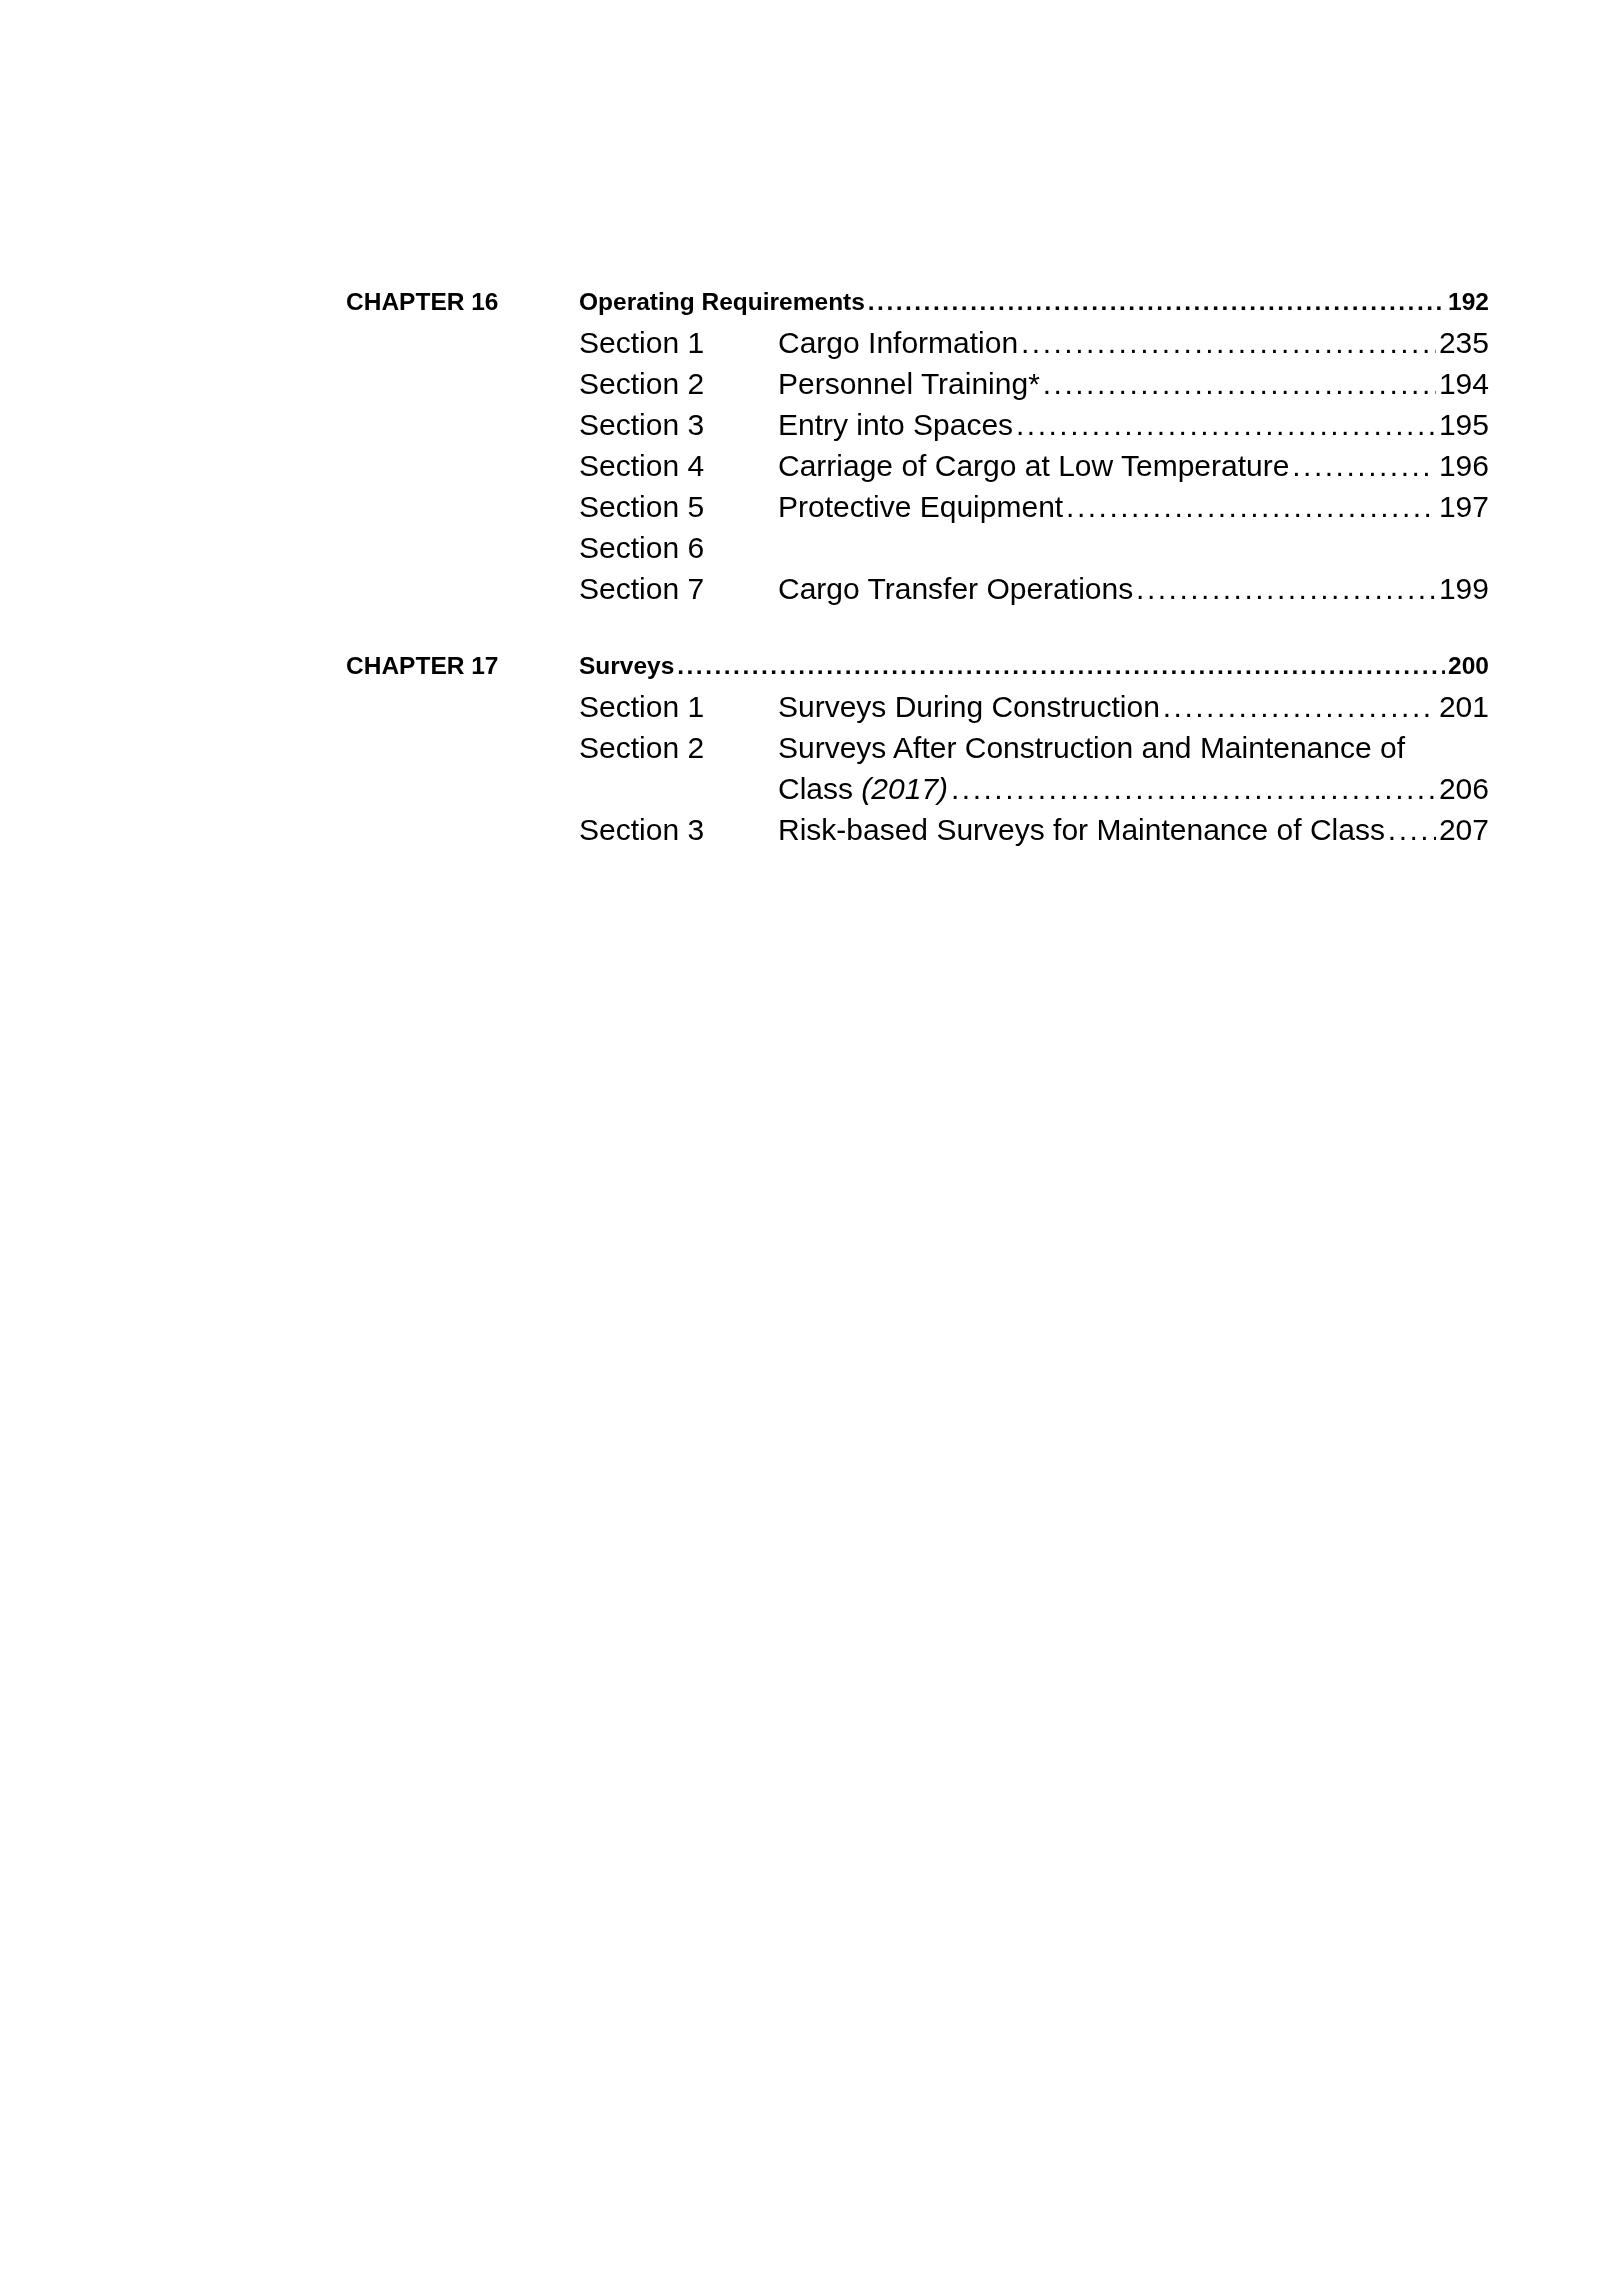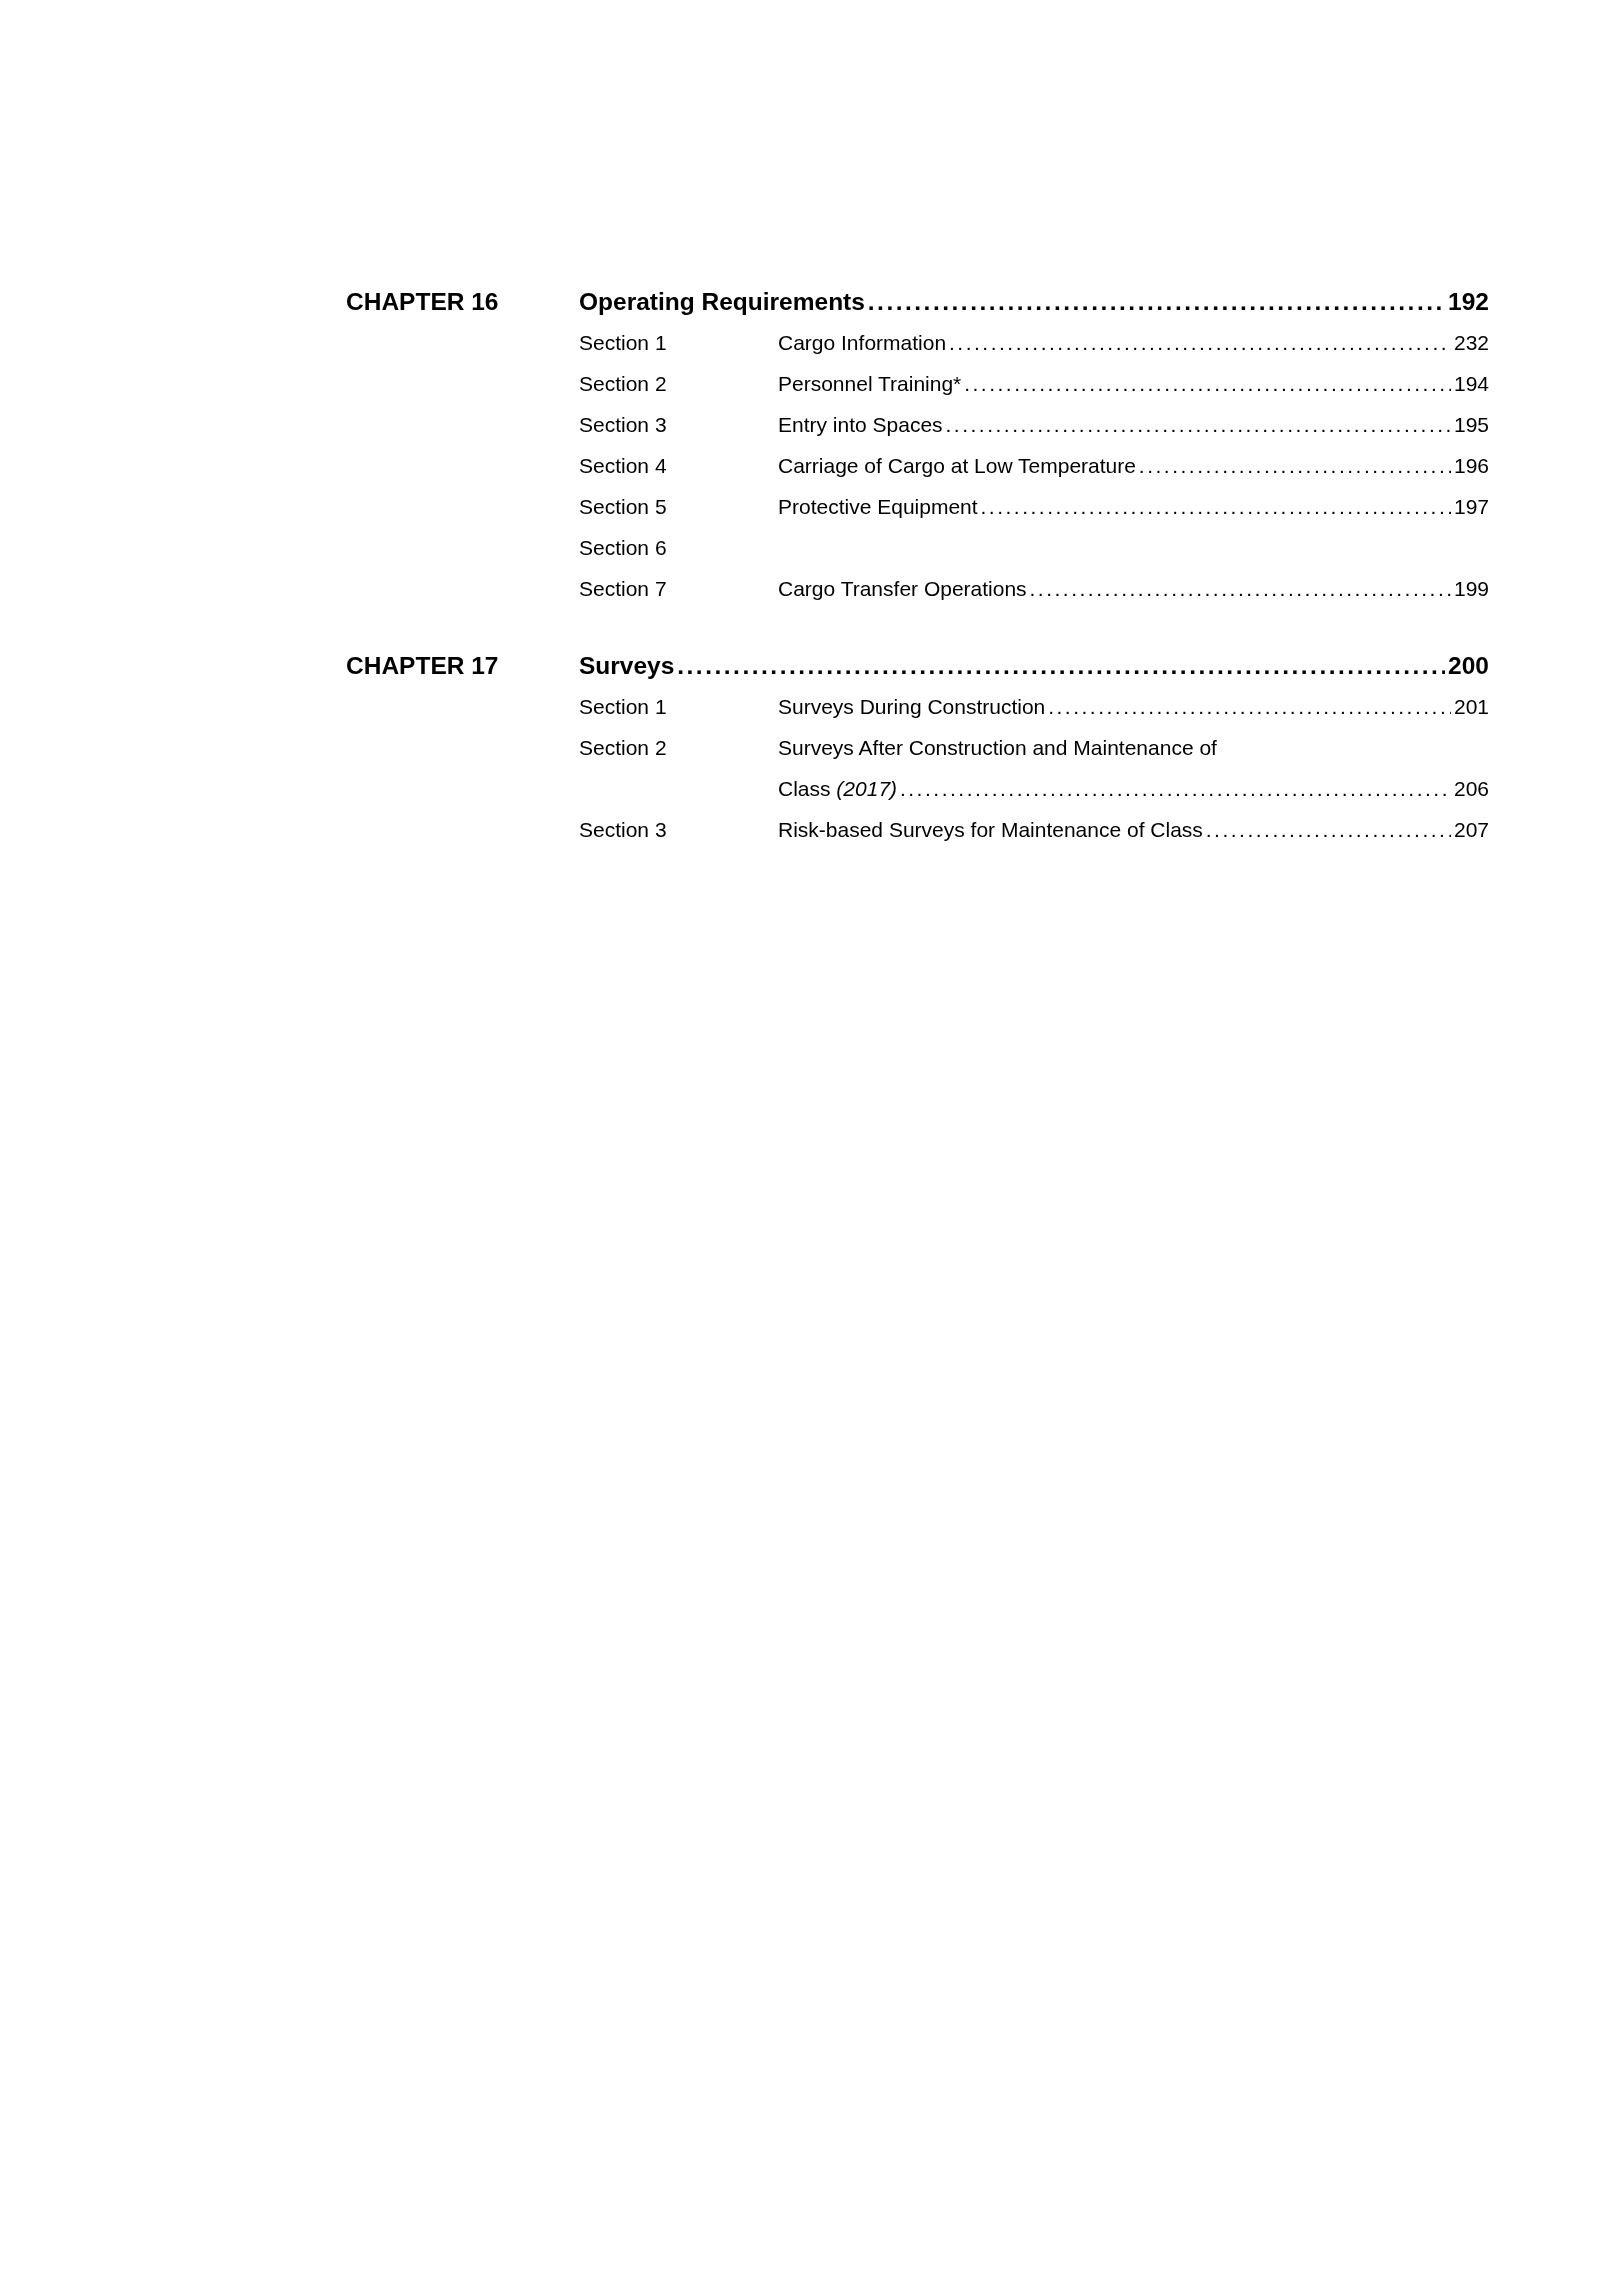--- a/index.html
+++ b/index.html
@@ -17,21 +17,21 @@
   .toc {
     position: absolute;
     left: 346px;
     top: 281px;
     width: 1143px;
   }
   .toc-row {
     display: flex;
     align-items: baseline;
     line-height: 41px;
-    font-size: 21px;
+    font-size: 30px;
   }
   .chapter-row { font-weight: bold; font-size: 24.5px; }
   .chapter-block-2 { margin-top: 36px; }
   .col-chapter-label { flex: 0 0 233px; }
   .col-indent { flex: 0 0 233px; }
   .col-section-label { flex: 0 0 199px; }
   .fill { flex: 1 1 auto; display: flex; align-items: baseline; min-width: 0; }
   .title-text { flex: 0 0 auto; white-space: pre; }
   .dots {
     flex: 1 1 auto;
@@ -105,21 +105,21 @@
           <span class="pagenum">192</span>
         </span>
       </div>
 
       <div class="toc-row">
         <span class="col-indent"></span>
         <span class="col-section-label">Section 1</span>
         <span class="fill">
           <span class="title-text">Cargo Information</span>
           <span class="dots"></span>
-          <span class="pagenum">232</span>
+          <span class="pagenum">235</span>
         </span>
       </div>
 
       <div class="toc-row">
         <span class="col-indent"></span>
         <span class="col-section-label">Section 2</span>
         <span class="fill">
           <span class="title-text">Personnel Training*</span>
           <span class="dots"></span>
           <span class="pagenum">194</span>

